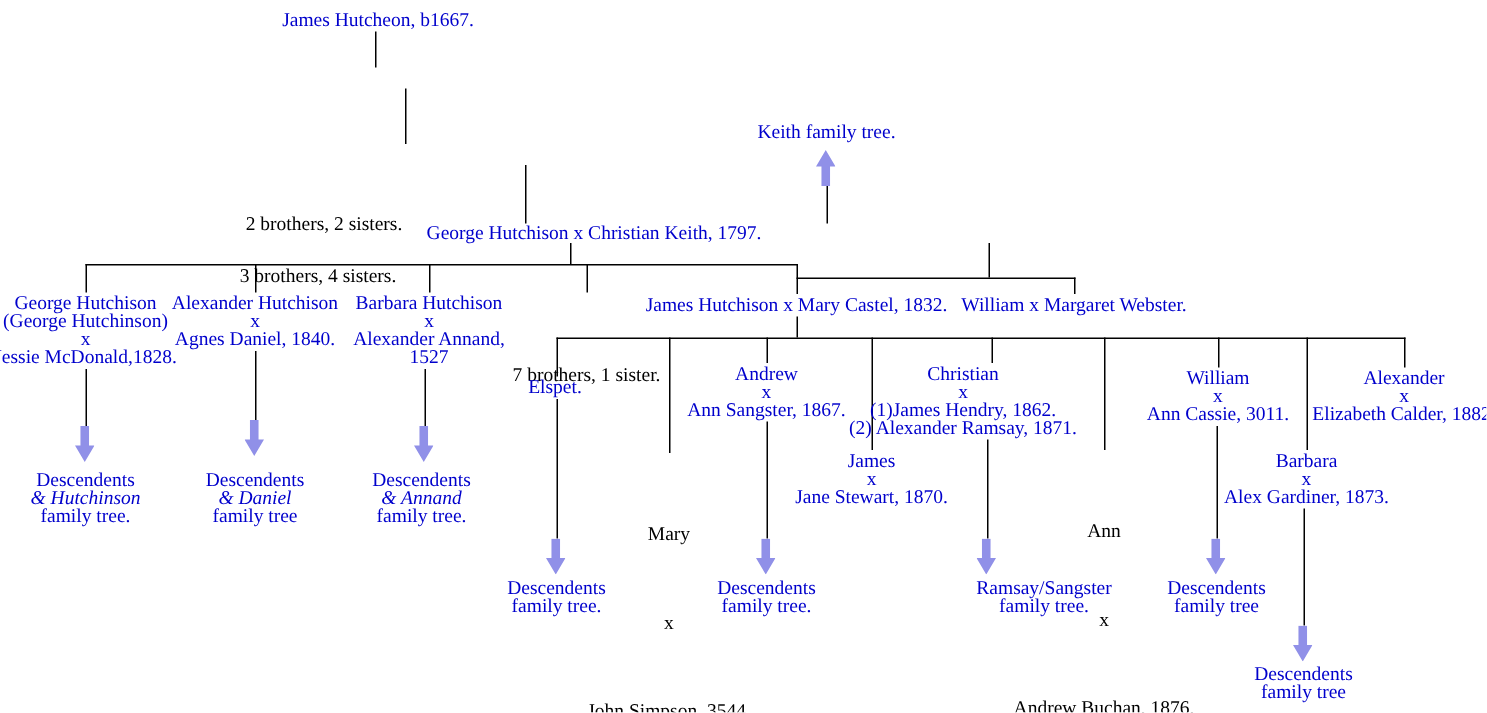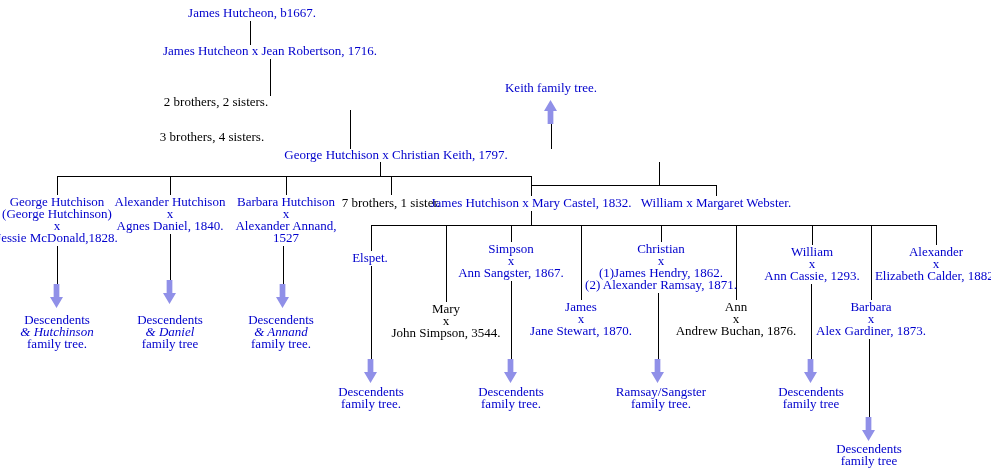--- a/index.html
+++ b/index.html
@@ -4,21 +4,21 @@
 <style>
   html,body{margin:0;padding:0;background:#fff;}
   .canvas{
     position:relative;width:991px;height:475px;background:var(--bg,#fff);
     font-family:"Liberation Serif",serif;font-size:13px;line-height:12px;color:#000;
     overflow:hidden;
   }
   .node{position:absolute;transform:translateX(-50%);text-align:center;white-space:nowrap;}
   .node>span{display:block;}
   .link>span{color:var(--link,#0000cc);cursor:pointer;}
-  .plain>span{color:var(--ink,#000);}
+  .plain>span{color:var(--ink,#000);margin-top:47px;}
   .it{font-style:italic;}
   .vl,.hl{position:absolute;background:var(--line,#000);}
   .vl{width:1px;}
   .hl{height:1px;}
   .arr{position:absolute;width:13px;height:24px;background:var(--arrow,#9090e8);cursor:pointer;}
   .arr.down{clip-path:polygon(28% 0,72% 0,72% 54%,100% 54%,50% 100%,0 54%,28% 54%);}
   .arr.up{clip-path:polygon(50% 0,100% 46%,72% 46%,72% 100%,28% 100%,28% 46%,0 46%);}
 </style>
 </head>
 <body>
@@ -66,23 +66,20 @@
   <div class="arr down" style="left:364px;top:359px"></div>
   <div class="arr down" style="left:504px;top:359px"></div>
   <div class="arr down" style="left:651px;top:359px"></div>
   <div class="arr down" style="left:804px;top:359px"></div>
   <div class="arr down" style="left:862px;top:417px"></div>
 
   <div class="node link" style="left:252px;top:7px">
     <span>James Hutcheon, b1667.</span>
   </div>
 
-  <div class="node link" style="left:270px;top:45px">
-    <span>James Hutcheon x Jean Robertson, 1716.</span>
-  </div>
 
   <div class="node plain" style="left:216px;top:96px">
     <span>2 brothers, 2 sisters.</span>
   </div>
   <div class="node link" style="left:551px;top:82px">
     <span>Keith family tree.</span>
   </div>
 
   <div class="node plain" style="left:212px;top:131px">
     <span>3 brothers, 4 sisters.</span>
@@ -115,34 +112,34 @@
     <span>James Hutchison x Mary Castel, 1832.</span>
   </div>
   <div class="node link" style="left:716px;top:197px">
     <span>William x Margaret Webster.</span>
   </div>
 
   <div class="node link" style="left:370px;top:252px">
     <span>Elspet.</span>
   </div>
   <div class="node link" style="left:511px;top:243px">
-    <span>Simpson</span>
+    <span>Andrew</span>
     <span>x</span>
     <span>Ann Sangster, 1867.</span>
   </div>
-  <div class="node link" style="left:661px;top:243px">
+  <div class="node link" style="left:642px;top:243px">
     <span>Christian</span>
     <span>x</span>
     <span>(1)James Hendry, 1862.</span>
     <span>(2) Alexander Ramsay, 1871.</span>
   </div>
   <div class="node link" style="left:812px;top:246px">
     <span>William</span>
     <span>x</span>
-    <span>Ann Cassie, 1293.</span>
+    <span>Ann Cassie, 3011.</span>
   </div>
   <div class="node link" style="left:936px;top:246px">
     <span>Alexander</span>
     <span>x</span>
     <span>Elizabeth Calder, 1882.</span>
   </div>
   <div class="node plain" style="left:446px;top:303px">
     <span>Mary</span>
     <span>x</span>
     <span>John Simpson, 3544.</span>
@@ -179,21 +176,21 @@
     <span>family tree.</span>
   </div>
   <div class="node link" style="left:371px;top:386px">
     <span>Descendents</span>
     <span>family tree.</span>
   </div>
   <div class="node link" style="left:511px;top:386px">
     <span>Descendents</span>
     <span>family tree.</span>
   </div>
-  <div class="node link" style="left:661px;top:386px">
+  <div class="node link" style="left:696px;top:386px">
     <span>Ramsay/Sangster</span>
     <span>family tree.</span>
   </div>
   <div class="node link" style="left:811px;top:386px">
     <span>Descendents</span>
     <span>family tree</span>
   </div>
   <div class="node link" style="left:869px;top:443px">
     <span>Descendents</span>
     <span>family tree</span>

